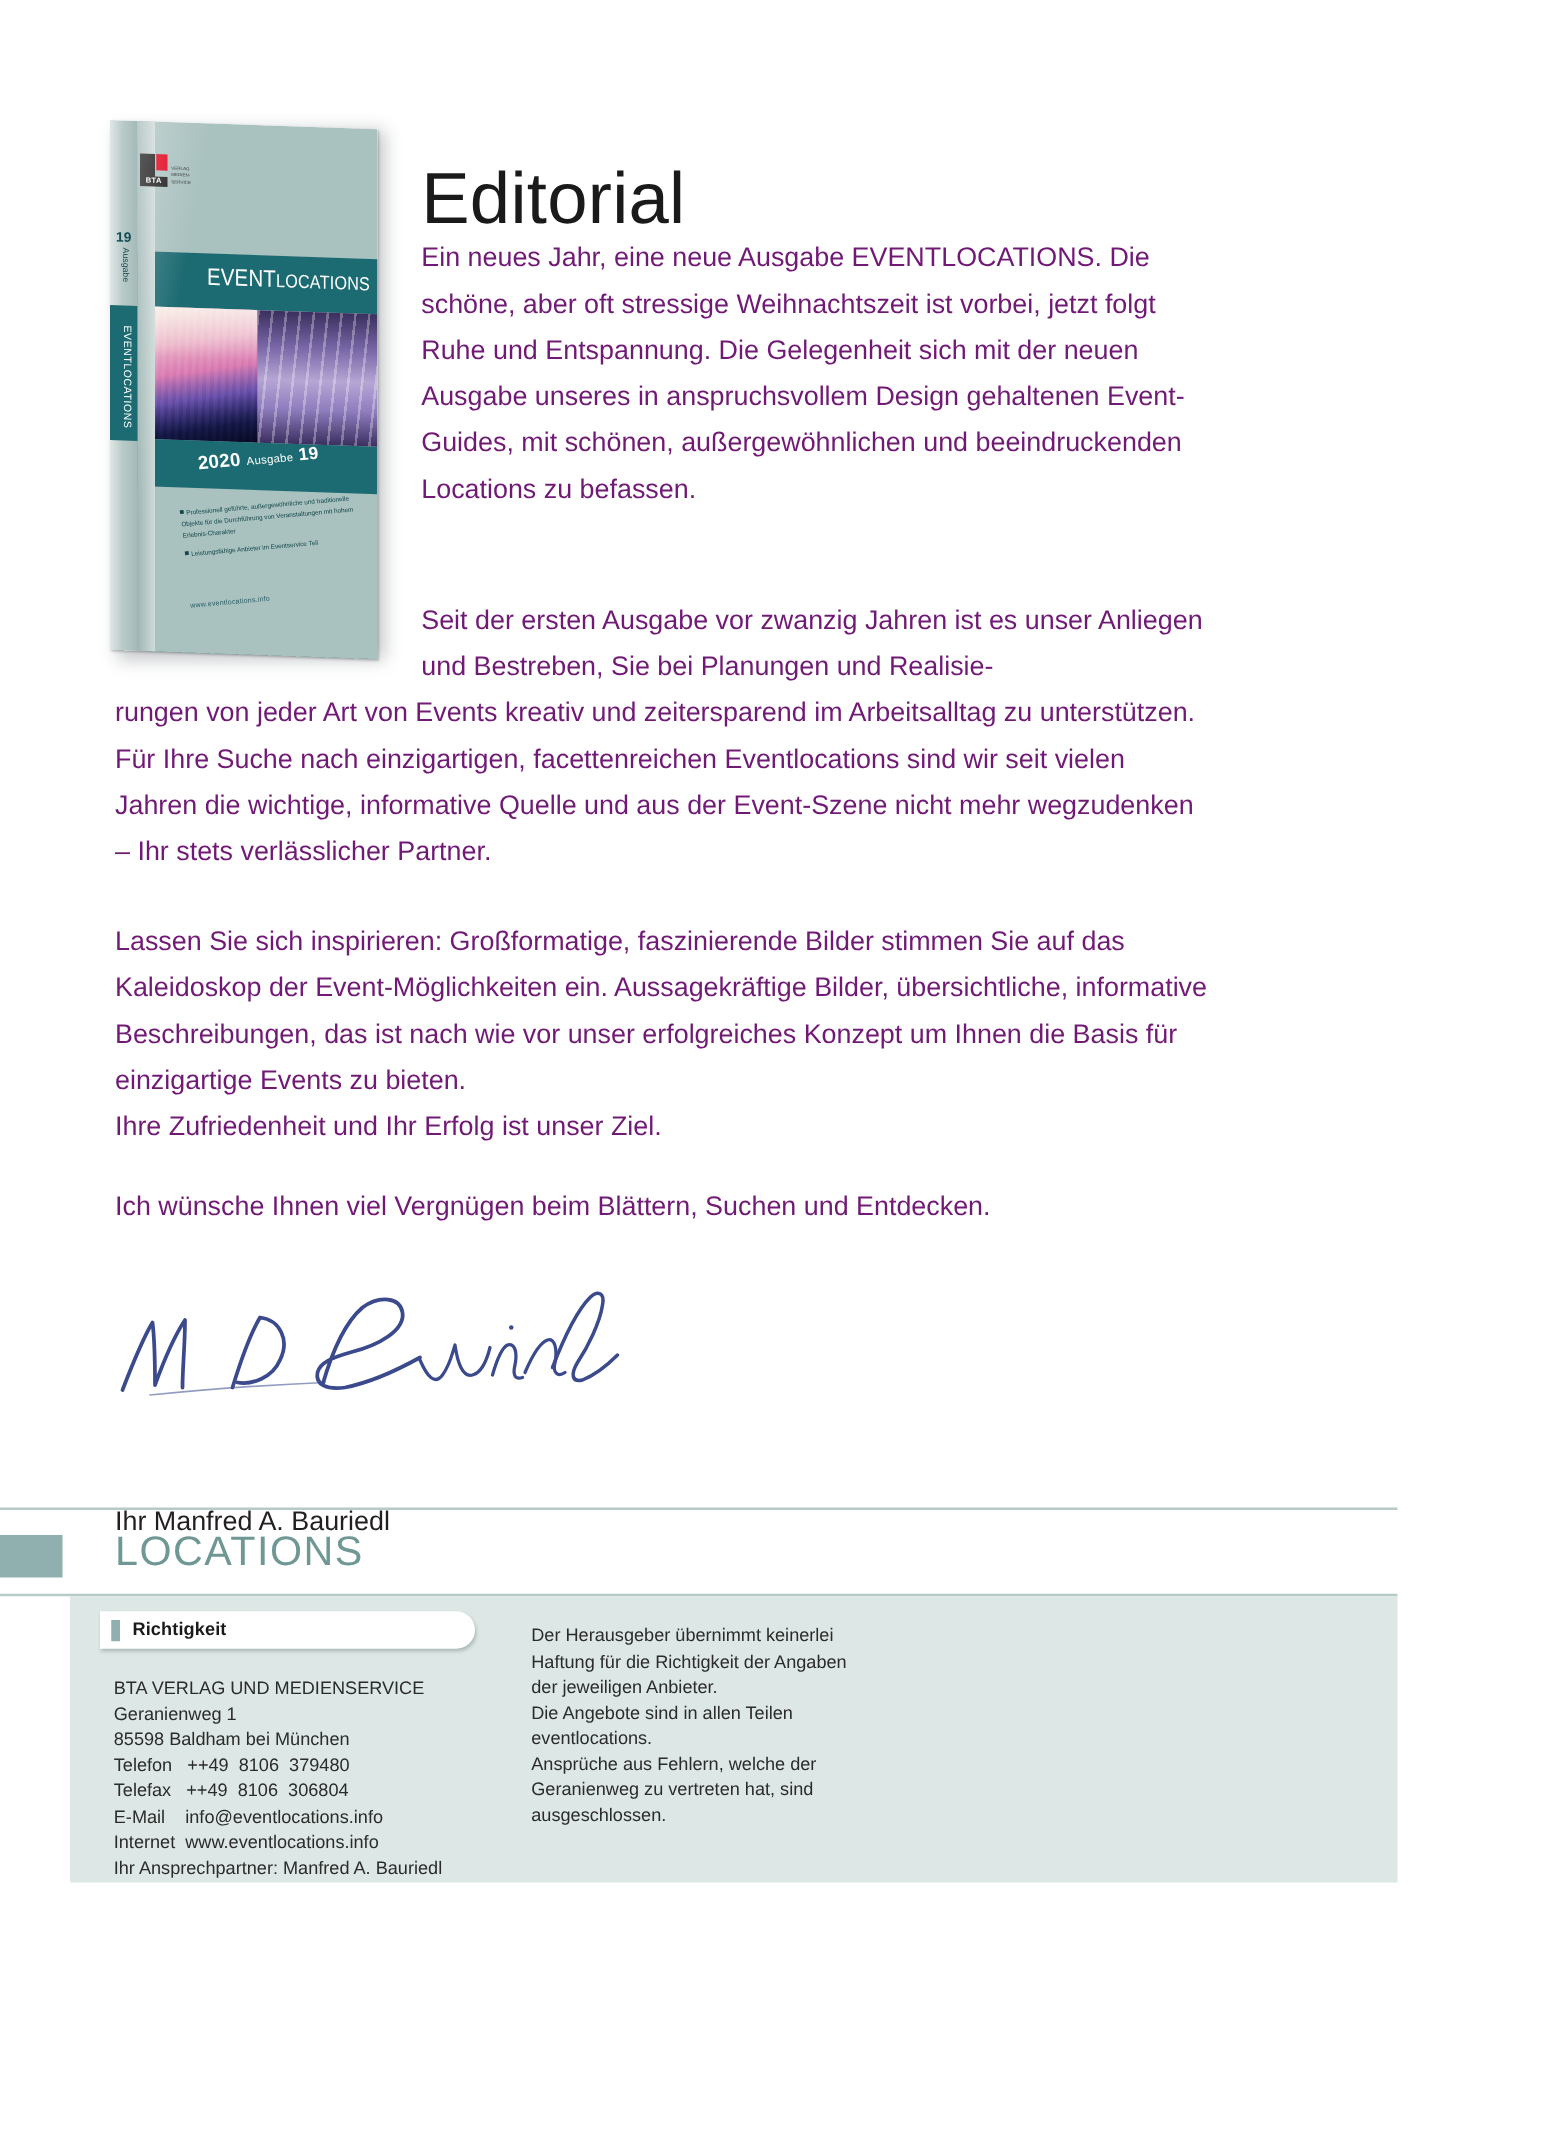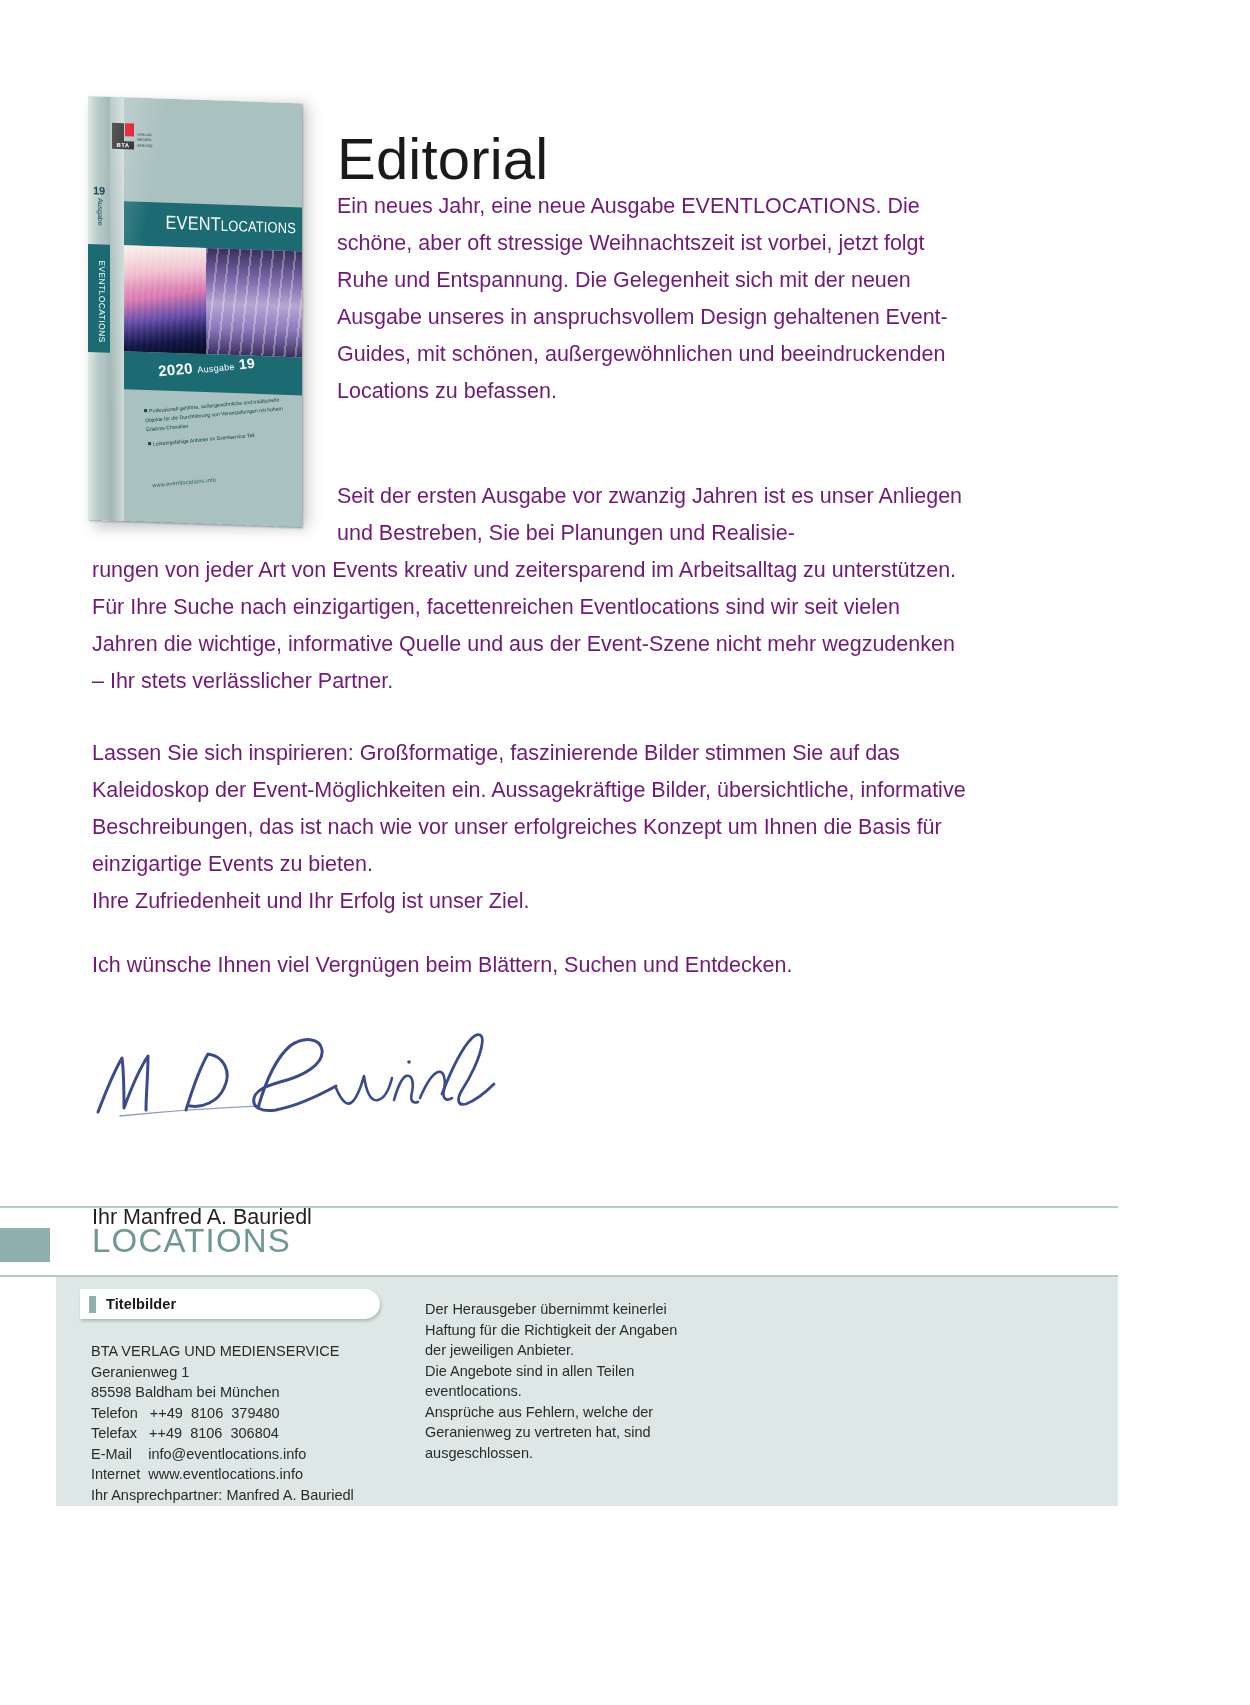--- a/index.html
+++ b/index.html
@@ -250,21 +250,21 @@
 <div id="divider"></div>
 <div id="impressum-tab"></div>
 <div id="impressum-title">LOCATIONS</div>
 <div id="impressum-rule"></div>
 
 <div id="impressum-panel">
 
   <div class="col" id="col-1">
     <div class="tab">
       <span class="tab-mark"></span>
-      <span class="tab-label">Titelbilder</span>
+      <span class="tab-label">Richtigkeit</span>
     </div>
     <div class="col-body">
       <div class="row">BTA VERLAG UND MEDIENSERVICE</div>
       <div class="row">Geranienweg 1</div>
       <div class="row">85598 Baldham bei München</div>
       <div class="row">Telefon   ++49  8106  379480</div>
       <div class="row">Telefax   ++49  8106  306804</div>
       <div class="row">E-Mail    info@eventlocations.info</div>
       <div class="row">Internet  www.eventlocations.info</div>
       <div class="row">Ihr Ansprechpartner: Manfred A. Bauriedl</div>

